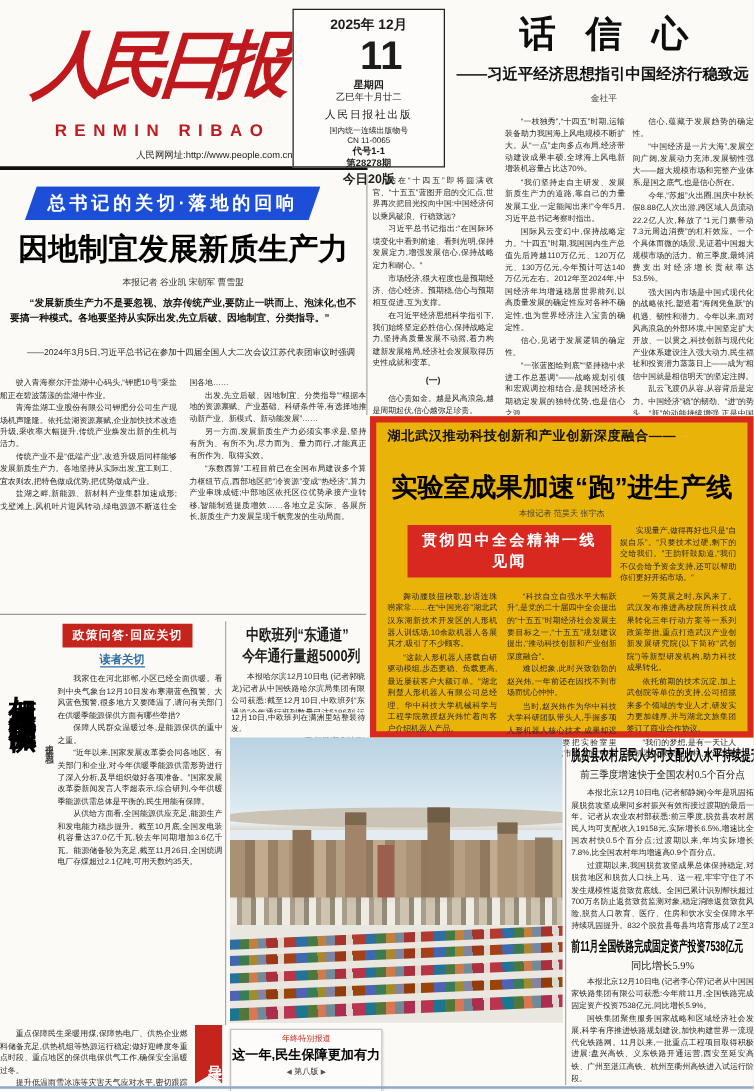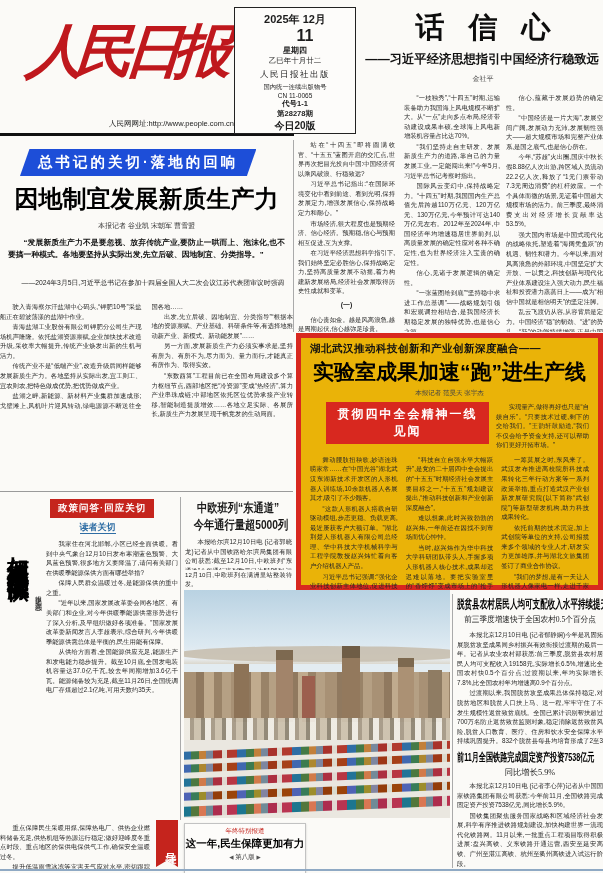--- a/index.html
+++ b/index.html
@@ -13,21 +13,21 @@
   .mast-title { left:16px; top:4px; width:218px; height:94px; color:#bf181d;
     font-family:"DejaVu Serif","Liberation Serif",serif; font-weight:bold; font-style:italic;
     font-size:58px; letter-spacing:-9px; line-height:94px; text-align:center;
     transform:skewX(-4deg); white-space:nowrap; }
   .mast-roman { left:30px; top:97px; width:200px; text-align:center; color:#bf181d;
     font-weight:bold; font-size:13.5px; letter-spacing:6px; }
   .mast-site { left:16px; top:119px; width:218px; text-align:right; font-size:7.5px; color:#222; }
   .datebox { left:234px; top:7px; width:122px; height:127px; border:1.5px solid #222;
     background:#fdfcfa; text-align:center; padding-top:4px; z-index:5; }
   .db-ym   { font-size:11px; font-weight:bold; }
-  .db-day  { font-size:16px; font-weight:bold; line-height:1.1;padding-left:20px; }
+  .db-day  { font-size:32px; font-weight:bold; line-height:1.1;padding-left:20px; }
   .db-wd   { font-size:8px; font-weight:bold; }
   .db-lunar{ font-size:7.5px; margin-bottom:3px; }
   .db-pub  { font-size:8.5px; letter-spacing:1.5px; margin-bottom:2px; }
   .db-sl   { font-size:6.3px; color:#222; }
   .db-sn   { font-size:6.5px; }
   .db-code { font-size:7.5px; font-weight:bold; }
   .db-issue{ font-size:7.5px; font-weight:bold; }
   .db-pages{ font-size:10px; font-weight:bold; }
   .header-rule { left:0; top:133px; width:294px; height:3px; background:#111; }
 
@@ -59,21 +59,21 @@
   .banner-attr { left:8px; top:278px; width:277px; font-size:6.8px; line-height:1.55;
     text-indent:2em; color:#222; }
   .banner-cols { left:0; top:302px; width:293px; height:186px; column-count:2; column-gap:10px; }
   .rule-under-banner { left:0; top:491px; width:293px; height:1px; background:#9a9a9a; }
   .vline-lead { left:293px; top:140px; width:1px; height:192px; background:#aaa; }
 
   
   .redbox { left:296px; top:333px; width:307px; height:257px; border:5px solid #d8281f;
     background:#eab308; padding:4px 9px 5px; }
   .rb-kicker { font-size:10.5px; font-weight:bold; letter-spacing:.5px; color:#111; }
-  .rb-headline { text-align:center; font-size:21px; font-weight:900; margin-top:2px;
+  .rb-headline { text-align:center; font-size:21px; font-weight:900; margin-top:20px;
     white-space:nowrap; color:#000; }
   .rb-byline { text-align:center; font-size:6.5px; color:#444; margin-top:3px; }
   .rb-row { display:flex; gap:7px; margin-top:4px; align-items:flex-start;margin-left:16px; }
   .rb-banner { background:#d8281f; color:#fff; font-weight:bold; font-size:12px;
     letter-spacing:2px; padding:4px 8px; text-align:center; width:62%; }
   .rb-side { flex:1; }
   .rb-cols { margin-top:4px; column-count:3; column-gap:8px; height:152px; overflow:hidden; }
 
   
   .pol-kicker { left:50px; top:499px; background:#c5241d; color:#fff; font-weight:bold;
@@ -143,20 +143,21 @@
   .g-page .arrow { color:#555; font-size:5.5px; }
 
   .bottom-edge { left:0; top:869px; width:603px; height:2px; background:#8fa9c4; }
 </style>
 </head>
 <body>
 
 <div class="page">
 
   <div class="abs mast-title">人民日报</div>
+  <div class="abs mast-roman">RENMIN RIBAO</div>
   <div class="abs mast-site">人民网网址:http://www.people.com.cn</div>
 
   <div class="abs datebox">
     <div class="db-ym">2025年 12月</div>
     <div class="db-day">11</div>
     <div class="db-wd">星期四</div>
     <div class="db-lunar">乙巳年十月廿二</div>
     <div class="db-pub">人民日报社出版</div>
     <div class="db-sl">国内统一连续出版物号</div>
     <div class="db-sn">CN 11-0065</div>

